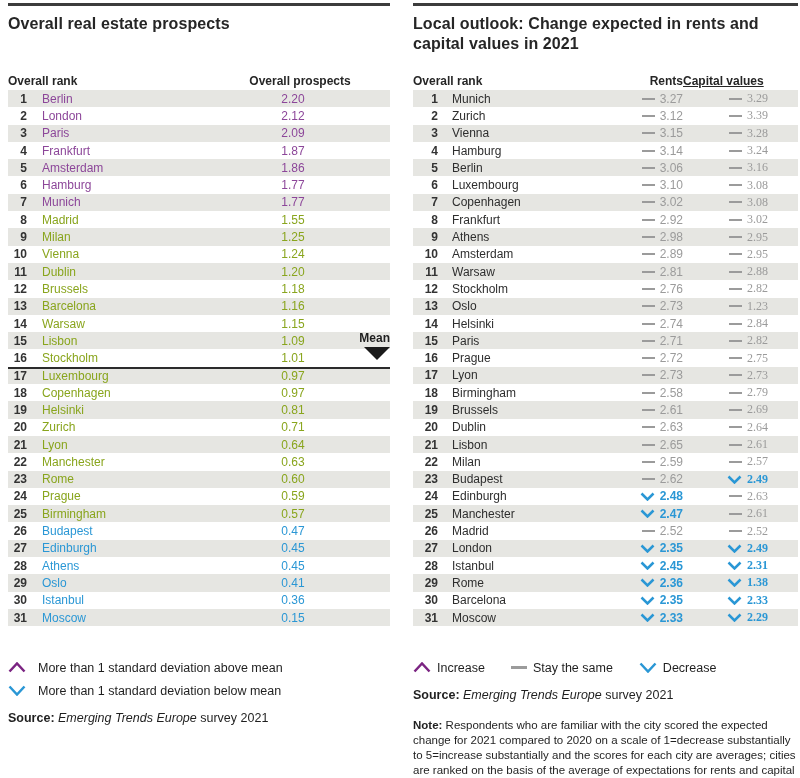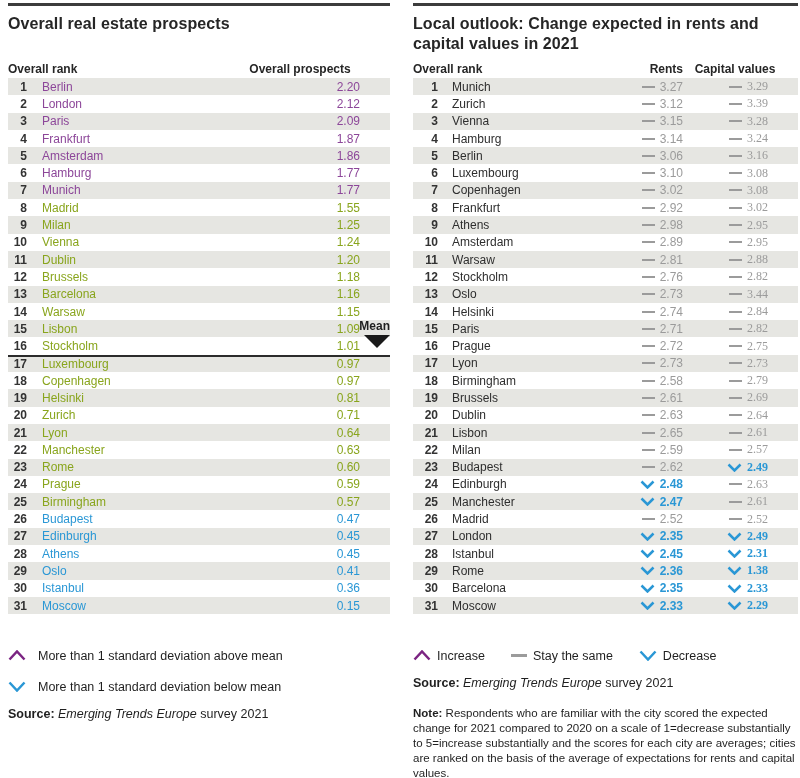--- a/index.html
+++ b/index.html
@@ -6,51 +6,51 @@
   html,body { background:#ffffff; }
   body { width:800px; height:778px; font-family:"Liberation Sans","DejaVu Sans",sans-serif; color:#2e2e2e; }
   .page { width:800px; height:778px; position:relative; padding-top:3px; display:flex; }
   .panel { position:relative; }
   .panel.left  { width:382px; margin-left:8px; }
   .panel.right { width:385px; margin-left:23px; }
   .toprule { height:3px; background:#3c3c3c; width:100%; }
   .titlebox { height:53px; padding-top:8px; }
   .title { font-size:16px; font-weight:bold; line-height:20px; color:#262626; letter-spacing:.1px; }
   .thead { height:17px; margin-bottom:2px; position:relative; display:flex; align-items:flex-end;
-           font-size:12px; font-weight:bold; color:#262626; }
+           font-size:12px; font-weight:bold; color:#262626;margin-top:12px; }
   .h-rank { flex:0 0 auto; }
   .h-prospects { position:absolute; left:232px; width:120px; text-align:center; }
   .h-rents { margin-left:auto; width:90px; text-align:right; }
-  .h-capital { width:104px; text-align:center; margin-right:11px; }
+  .h-capital { width:104px; text-align:left; margin-right:11px;text-decoration:underline; }
   .rows { position:relative; }
   .trow { height:17.3px; display:flex; align-items:center; font-size:12px; position:relative; }
   .trow.stripe { background:#e6e6e2; }
   .trow.mean-top { border-top:2px solid #2b2b2b; }
   .rank { font-weight:bold; color:#333; text-align:right; }
   .lrow .rank { width:19px; }
   .rrow { padding-right:30px; }
   .rrow .rank { width:25px; }
   .lrow .city { margin-left:15px; }
   .rrow .city { margin-left:14px; color:#2e2e2e; }
-  .lvalue { position:absolute; left:232px; width:120px; text-align:right; }
+  .lvalue { position:absolute; left:225px; width:120px; text-align:center; }
   .c-above  { color:#8c4699; }
   .c-within { color:#89a51d; }
   .c-below  { color:#2a97d5; }
   .rcell { display:flex; justify-content:flex-end; align-items:center; gap:5px; }
   .rcell.rents { margin-left:auto; width:90px; }
   .rcell.capital { width:85px;font-family:Liberation Serif, serif; }
   .t-same { color:#9b9b9b; }
   .t-decrease { color:#2a97d5; font-weight:bold; }
   .dash { display:inline-block; width:13px; height:2px; background:#9b9b9b; }
   .lg-dash { display:inline-block; width:16px; height:3px; }
   .mean-marker { position:absolute; right:0; top:242px; display:flex; flex-direction:column; align-items:flex-end; z-index:2;text-align:right; }
   .mean-text { font-size:12px; font-weight:bold; color:#1f1f1f; line-height:13px; }
   .mean-tri { width:0; height:0; border-left:13px solid transparent; border-right:13px solid transparent; border-top:13px solid #1a1a1a; margin-top:2px; }
   .legend-v { margin-top:30px; }
-  .legend-v .lg-item { display:flex; align-items:center; height:23px;margin-top:8px; }
+  .legend-v .lg-item { display:flex; align-items:center; height:23px; }
   .legend-h { margin-top:30px; display:flex; align-items:center; gap:26px; height:23px; }
   .lg-icon { width:30px; display:flex; align-items:center; }
   .legend-h .lg-icon { width:auto; margin-right:6px; }
   .lg-item { display:flex; align-items:center; }
   .lg-label { font-size:12.5px; color:#1f1f1f; }
   .source { margin-top:9px; font-size:12.5px; color:#1f1f1f; }
   .source b { font-weight:bold; }
   .source i { font-style:italic; }
   .note { margin-top:16px; font-size:11.5px; line-height:15px; color:#1f1f1f; width:385px; }
   .note b { font-weight:bold; }
@@ -408,21 +408,21 @@
      </div>
         <div class="trow rrow stripe">
        <span class="rank">13</span>
        <span class="city">Oslo</span>
        <span class="rcell rents t-same">
             <span class="dash"></span>
             <span>2.73</span>
           </span>
        <span class="rcell capital t-same">
             <span class="dash"></span>
-            <span>3.44</span>
+            <span>1.23</span>
           </span>
      </div>
         <div class="trow rrow ">
        <span class="rank">14</span>
        <span class="city">Helsinki</span>
        <span class="rcell rents t-same">
             <span class="dash"></span>
             <span>2.74</span>
           </span>
        <span class="rcell capital t-same">

